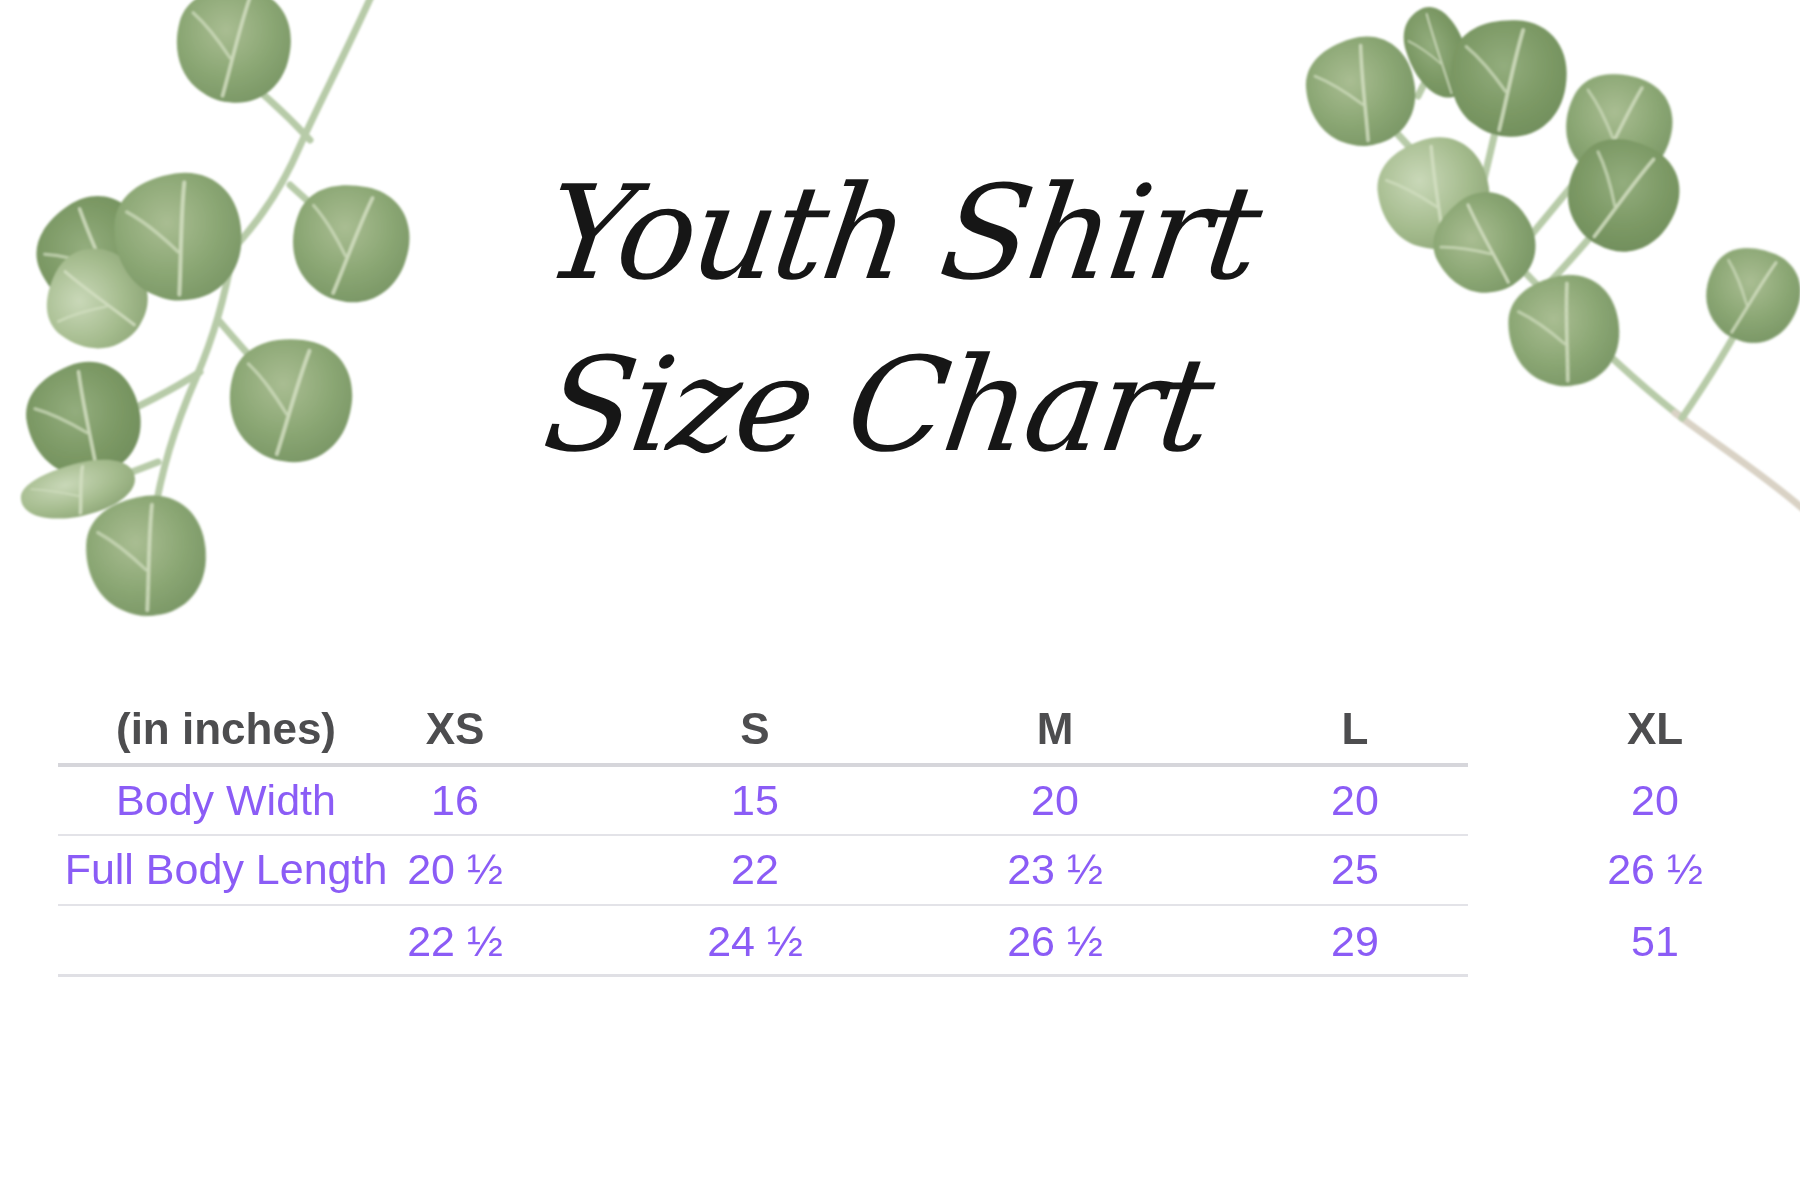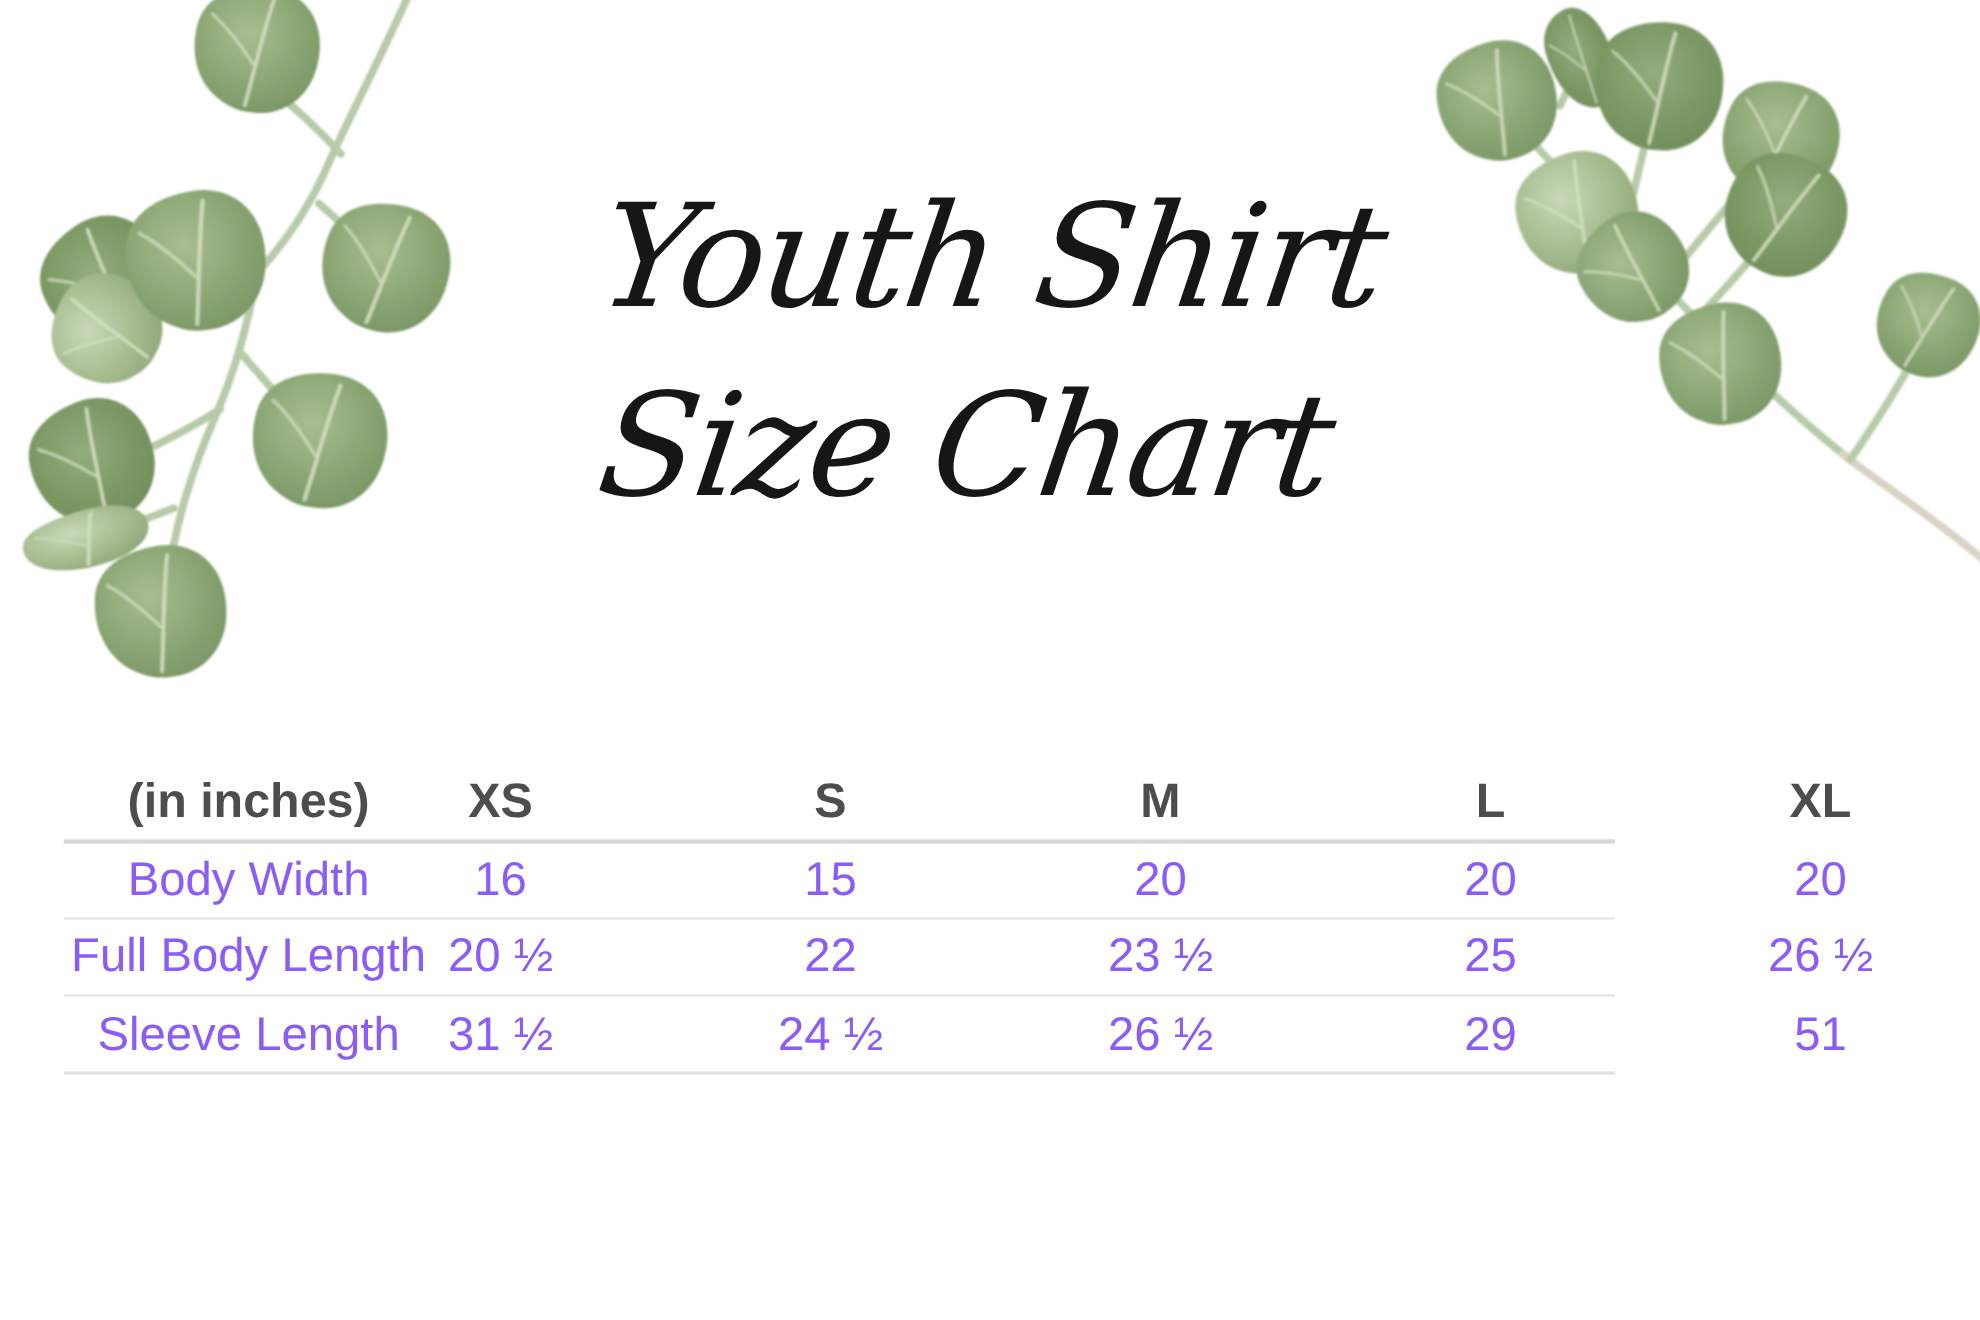--- a/index.html
+++ b/index.html
@@ -161,20 +161,19 @@
   <div class="cell" style="left:1355px;top:800px">20</div>
   <div class="cell" style="left:1655px;top:800px">20</div>
 
   <div class="cell" style="left:226px;top:869px">Full Body Length</div>
   <div class="cell" style="left:455px;top:869px">20 ½</div>
   <div class="cell" style="left:755px;top:869px">22</div>
   <div class="cell" style="left:1055px;top:869px">23 ½</div>
   <div class="cell" style="left:1355px;top:869px">25</div>
   <div class="cell" style="left:1655px;top:869px">26 ½</div>
 
-  <div class="cell" style="left:226px;top:941px">Sleeve Length</div>
-  <div class="cell" style="left:455px;top:941px">31 ½</div>
+  <div class="cell" style="left:455px;top:941px">22 ½</div>
   <div class="cell" style="left:755px;top:941px">24 ½</div>
   <div class="cell" style="left:1055px;top:941px">26 ½</div>
   <div class="cell" style="left:1355px;top:941px">29</div>
   <div class="cell" style="left:1655px;top:941px">51</div>
 
 </div>
 
 </body></html>

